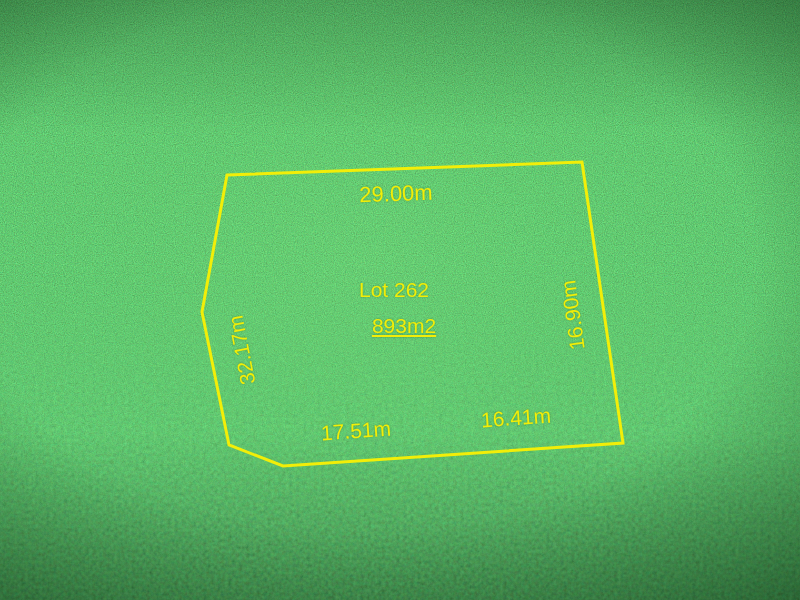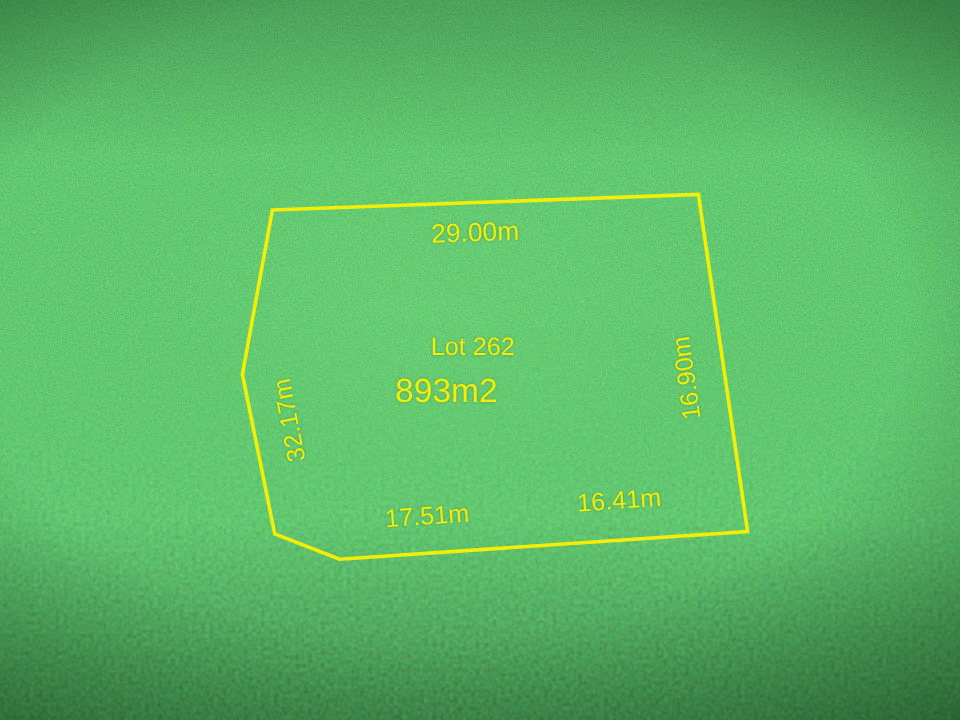--- a/index.html
+++ b/index.html
@@ -55,21 +55,21 @@
     white-space: nowrap;
     transform-origin: center center;
     text-shadow: 0 0 2px rgba(20,60,20,0.35);
   }
   .m-top    { left: 396px; top: 194px; font-size: 22px; transform: translate(-50%,-50%) rotate(-2deg); }
   .m-left   { left: 242px; top: 350px; font-size: 21px; transform: translate(-50%,-50%) rotate(-101deg); }
   .m-right  { left: 573px; top: 315px; font-size: 21px; transform: translate(-50%,-50%) rotate(-98deg); }
   .m-bleft  { left: 356px; top: 431px; font-size: 21px; transform: translate(-50%,-50%) rotate(-4deg); }
   .m-bright { left: 516px; top: 418px; font-size: 21px; transform: translate(-50%,-50%) rotate(-4deg); }
   .lot-name { left: 394px; top: 290px; font-size: 21px; transform: translate(-50%,-50%); }
-  .lot-area { left: 372px; top: 326px; font-size: 28px; transform: translate(-50%,-50%); }
+  .lot-area { left: 404px; top: 326px; font-size: 21px; transform: translate(-50%,-50%); text-decoration: underline; }
 </style>
 </head>
 <body>
 
 <div class="stage">
 
   <svg class="grass-svg" width="800" height="600" viewBox="0 0 800 600" xmlns="http://www.w3.org/2000/svg">
     <defs>
       <filter id="fineGrass" x="0" y="0" width="100%" height="100%">
         <feTurbulence type="fractalNoise" baseFrequency="0.9" numOctaves="3" seed="42" stitchTiles="stitch"></feTurbulence>

